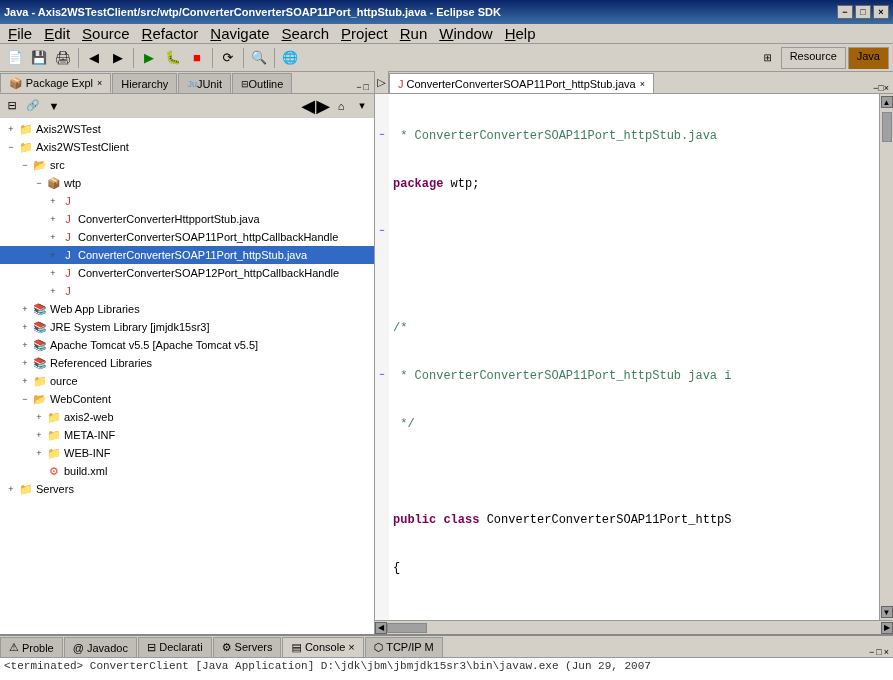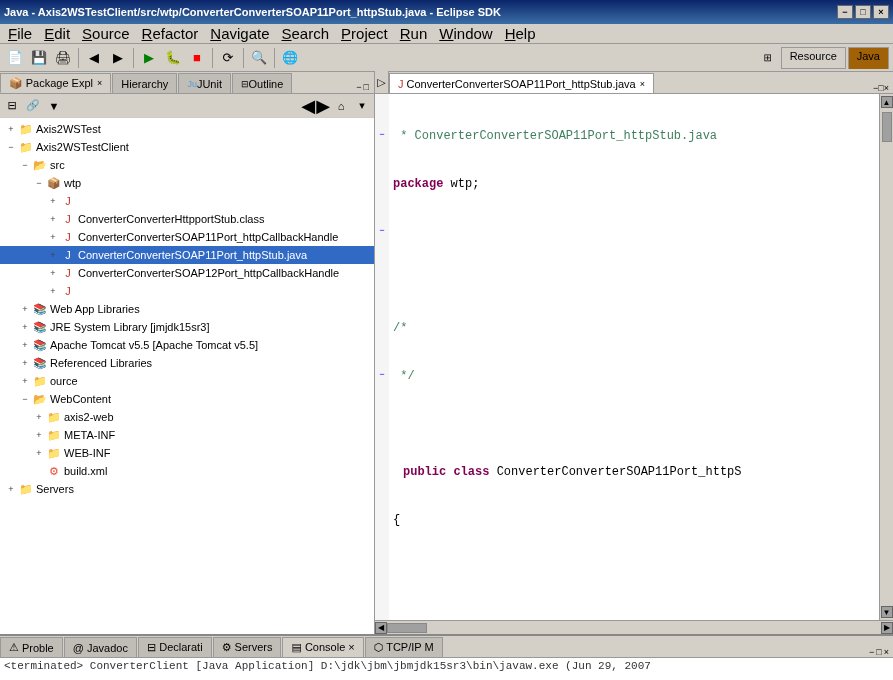--- a/index.html
+++ b/index.html
@@ -202,21 +202,21 @@
 
       <div class="tree-item">
         <span class="indent" style="width:46px;"></span>
         <span class="tree-toggle">+</span>
         <span class="tree-icon java-icon">J</span>
       </div>
       <div class="tree-item">
         <span class="indent" style="width:46px;"></span>
         <span class="tree-toggle">+</span>
         <span class="tree-icon java-icon">J</span>
-        <span class="tree-label">ConverterConverterHttpportStub.class</span>
+        <span class="tree-label">ConverterConverterHttpportStub.java</span>
       </div>
       <div class="tree-item">
         <span class="indent" style="width:46px;"></span>
         <span class="tree-toggle">+</span>
         <span class="tree-icon java-icon">J</span>
         <span class="tree-label">ConverterConverterSOAP11Port_httpCallbackHandle</span>
       </div>
       <div class="tree-item selected">
         <span class="indent" style="width:46px;"></span>
         <span class="tree-toggle">+</span>
@@ -348,23 +348,24 @@
         <div class="gutter-marker"></div>
         <div class="gutter-marker"></div>
       </div>
 
       <div class="code-content">
         <div style="height:16px;"><span class="cm"> * ConverterConverterSOAP11Port_httpStub.java</span></div>
         <div style="height:16px;"><span class="kw">package</span> wtp;</div>
         <div style="height:16px;">&nbsp;</div>
         <div style="height:16px;">&nbsp;</div>
         <div style="height:16px;"><span class="cm">/*</span></div>
+        <div style="height:16px;"><span class="cm"> * ConverterConverterSOAP11Port_httpStub java i</span></div>
         <div style="height:16px;"><span class="cm"> */</span></div>
         <div style="height:16px;">&nbsp;</div>
-        <div style="height:16px;margin-left:10px;"><span class="kw">public</span> <span class="kw">class</span> ConverterConverterSOAP11Port_httpS</div>
+        <div style="height:16px;"><span class="kw">public</span> <span class="kw">class</span> ConverterConverterSOAP11Port_httpS</div>
         <div style="height:16px;">{</div>
         
         
         
         
         
         
         
         
         

